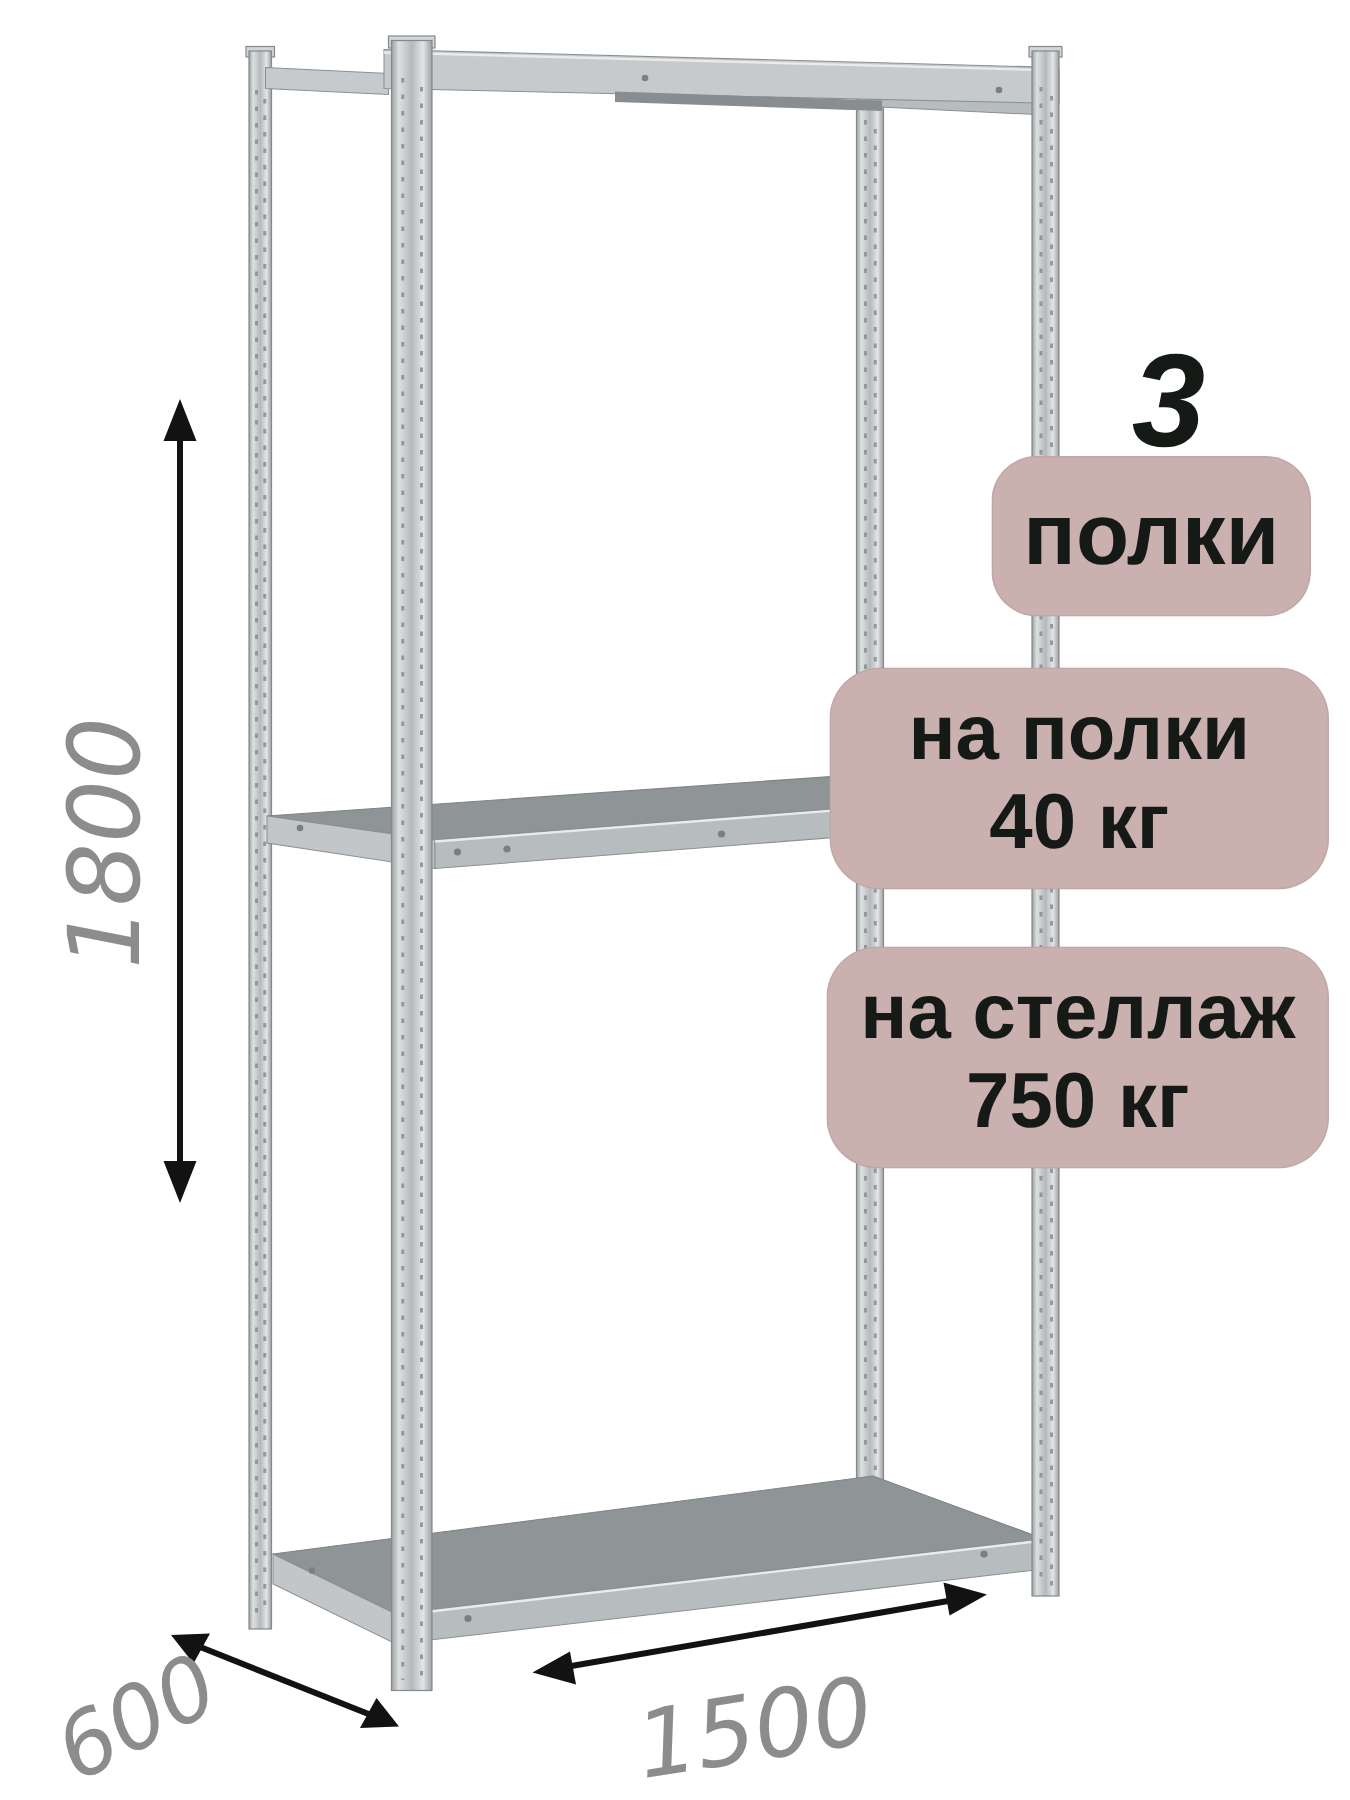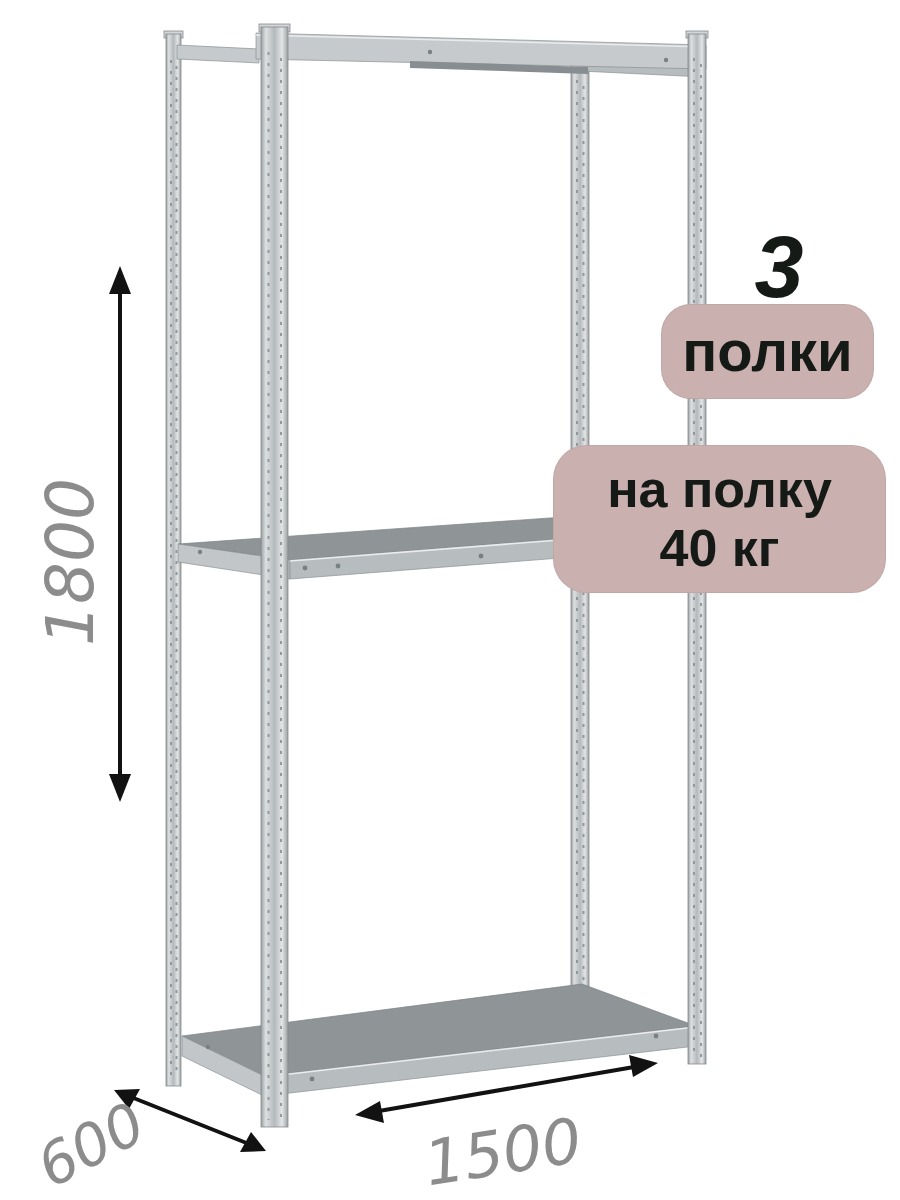--- a/index.html
+++ b/index.html
@@ -37,21 +37,21 @@
   .dim{position:absolute;color:var(--dimension-text);font-style:italic;
        font-family:"DejaVu Sans",sans-serif;white-space:nowrap;}
   #dim-height{left:70px;top:562px;font-size:66px;transform:translate(-50%,-50%) rotate(-90deg);}
   #dim-depth{left:91px;top:1145px;font-size:58px;transform:translate(-50%,-50%) rotate(-28deg);}
   #dim-width{left:503px;top:1152px;font-size:62px;transform:translate(-50%,-50%) rotate(-9deg);}
 
   .badge{position:absolute;background:var(--badge-bg);color:var(--badge-text);
          display:flex;flex-direction:column;align-items:center;justify-content:center;
          text-align:center;font-weight:700;line-height:1.14;
          border:1px solid rgba(0,0,0,0.05);}
-  #badge-count{left:661px;top:304px;width:213px;height:95px;border-radius:30px;font-size:58px;}
+  #badge-count{left:661px;top:304px;width:213px;height:107px;border-radius:30px;font-size:58px;}
   #badge-shelf-load{left:553px;top:445px;width:333px;height:148px;border-radius:34px;font-size:52px;}
   #badge-rack-load{left:551px;top:631px;width:335px;height:148px;border-radius:34px;font-size:52px;}
   #count-number{position:absolute;left:779px;top:267px;transform:translate(-50%,-50%);
                 font-size:88px;font-weight:700;font-style:italic;color:var(--badge-text);}
 </style>
 </head>
 <body>
 
 <div id="stage">
 
@@ -145,18 +145,22 @@
   <div class="dim" id="dim-depth">600</div>
   <div class="dim" id="dim-width">1500</div>
 
   <div id="count-number">3</div>
 
   <div class="badge" id="badge-count">
     <span>полки</span>
   </div>
 
   <div class="badge" id="badge-shelf-load">
-    <span>на полку</span>
+    <span>на полки</span>
     <span>40 кг</span>
   </div>
 
+  <div class="badge" id="badge-rack-load">
+    <span>на стеллаж</span>
+    <span>750 кг</span>
+  </div>
 
 </div>
 
 </body></html>

